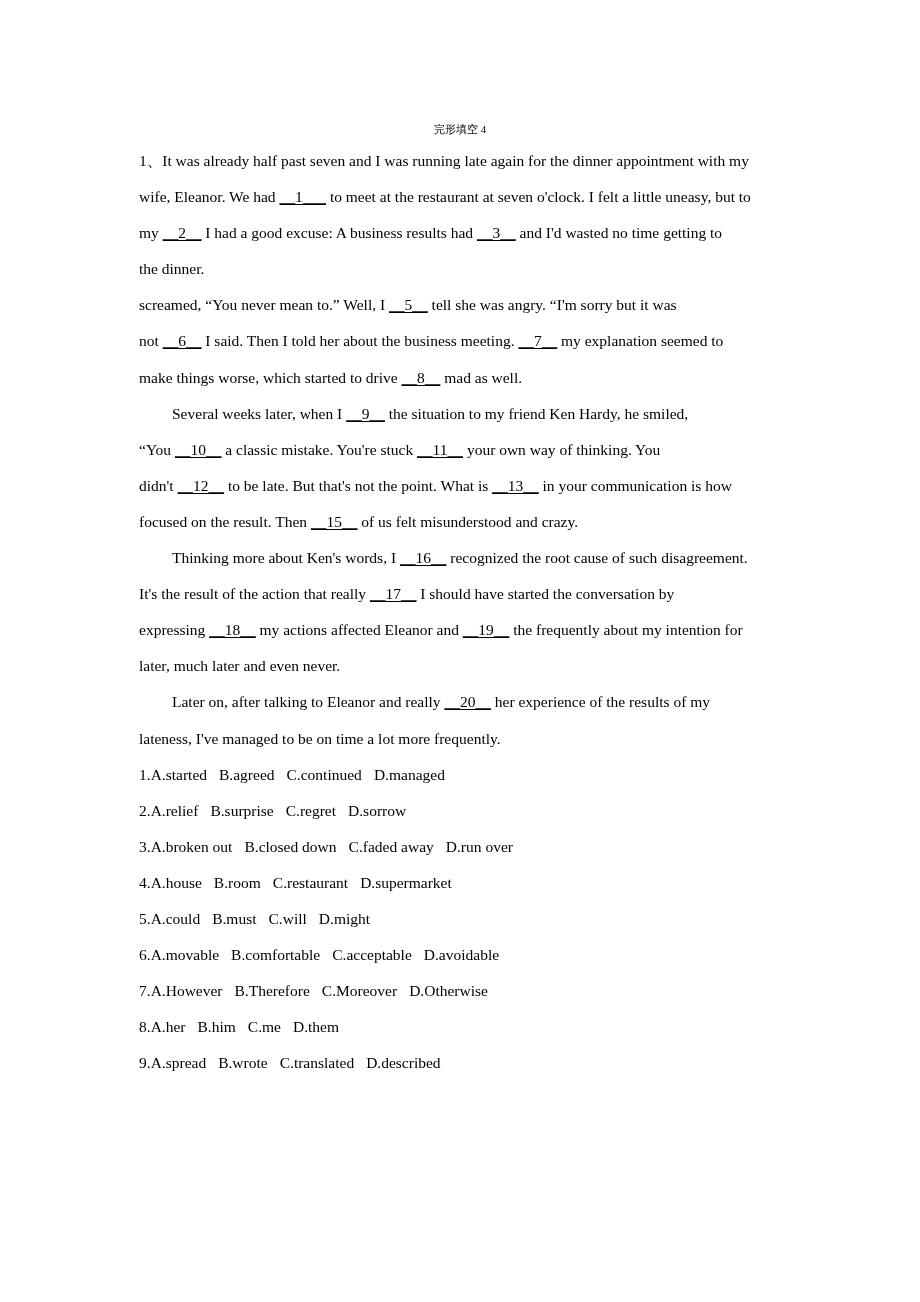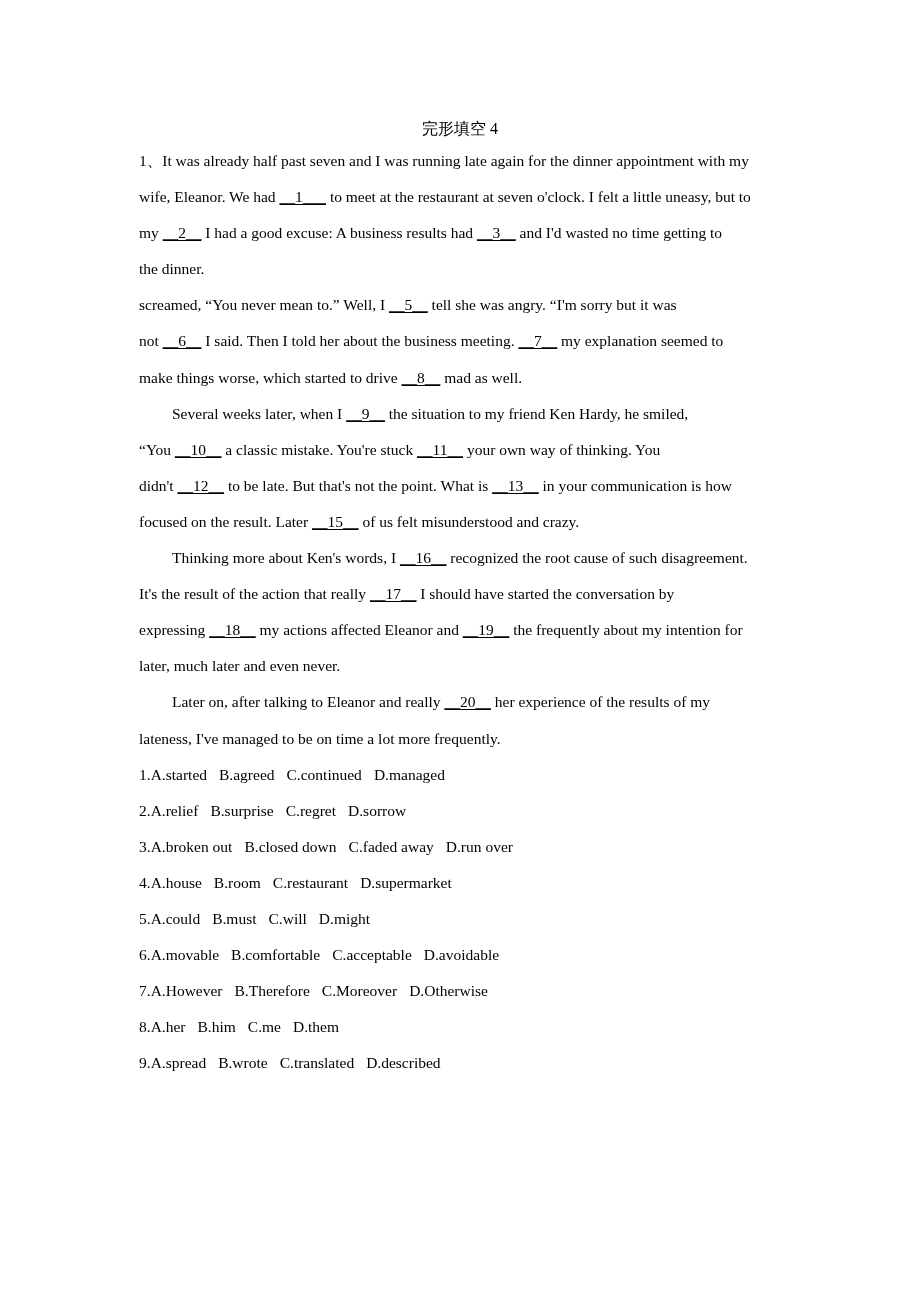--- a/index.html
+++ b/index.html
@@ -17,21 +17,21 @@
       font-size: 15.5px;
     }
     .page {
       position: absolute;
       left: 139px;
       top: 117px;
       width: 642px;
     }
     .title {
       text-align: center;
-      font-size: 16px;
+      font-size: 11px;
       line-height: 24px;
       height: 26px;
       margin-bottom: 0;
       padding-left: 0;
     }
     .passage {
       line-height: 36.1px;
     }
     .para {
       margin: 0;
@@ -69,21 +69,21 @@
       <div class="para" style="white-space: nowrap;"><span>1、It was already half past seven and I was running late again for the dinner appointment with my</span></div>
       <div class="para" style="white-space: nowrap;"><span>wife, Eleanor. We had </span><span class="blank">__1___</span><span> to meet at the restaurant at seven o'clock. I felt a little uneasy, but to</span></div>
       <div class="para" style="white-space: nowrap;"><span>my </span><span class="blank">__2__</span><span> I had a good excuse: A business results had </span><span class="blank">__3__</span><span> and I'd wasted no time getting to</span></div>
       <div class="para" style="white-space: nowrap;"><span>the dinner.</span></div>
       <div class="para" style="white-space: nowrap;"><span>screamed, “You never mean to.” Well, I </span><span class="blank">__5__</span><span> tell she was angry. “I'm sorry but it was</span></div>
       <div class="para" style="white-space: nowrap;"><span>not </span><span class="blank">__6__</span><span> I said. Then I told her about the business meeting. </span><span class="blank">__7__</span><span> my explanation seemed to</span></div>
       <div class="para" style="white-space: nowrap;"><span>make things worse, which started to drive </span><span class="blank">__8__</span><span> mad as well.</span></div>
       <div class="para indent" style="white-space: nowrap;"><span>Several weeks later, when I </span><span class="blank">__9__</span><span> the situation to my friend Ken Hardy, he smiled,</span></div>
       <div class="para" style="white-space: nowrap;"><span>“You </span><span class="blank">__10__</span><span> a classic mistake. You're stuck </span><span class="blank">__11__</span><span> your own way of thinking. You</span></div>
       <div class="para" style="white-space: nowrap;"><span>didn't </span><span class="blank">__12__</span><span> to be late. But that's not the point. What is </span><span class="blank">__13__</span><span> in your communication is how</span></div>
-      <div class="para" style="white-space: nowrap;"><span>focused on the result. Later </span><span class="blank">__15__</span><span> of us felt misunderstood and crazy.</span></div>
+      <div class="para" style="white-space: nowrap;"><span>focused on the result. Then </span><span class="blank">__15__</span><span> of us felt misunderstood and crazy.</span></div>
       <div class="para indent" style="white-space: nowrap;"><span>Thinking more about Ken's words, I </span><span class="blank">__16__</span><span> recognized the root cause of such disagreement.</span></div>
       <div class="para" style="white-space: nowrap;"><span>It's the result of the action that really </span><span class="blank">__17__</span><span> I should have started the conversation by</span></div>
       <div class="para" style="white-space: nowrap;"><span>expressing </span><span class="blank">__18__</span><span> my actions affected Eleanor and </span><span class="blank">__19__</span><span> the frequently about my intention for</span></div>
       <div class="para" style="white-space: nowrap;"><span>later, much later and even never.</span></div>
       <div class="para indent" style="white-space: nowrap;"><span>Later on, after talking to Eleanor and really </span><span class="blank">__20__</span><span> her experience of the results of my</span></div>
       <div class="para" style="white-space: nowrap;"><span>lateness, I've managed to be on time a lot more frequently.</span></div>
     </div>
   <div class="options" id="options">
       <div class="option-row"><span class="qnum">1.</span><span class="option">A.started</span><span class="option">B.agreed</span><span class="option">C.continued</span><span class="option" style="margin-right: 16px;">D.managed</span></div>
       <div class="option-row"><span class="qnum">2.</span><span class="option">A.relief</span><span class="option">B.surprise</span><span class="option">C.regret</span><span class="option" style="margin-right: 0px;">D.sorrow</span></div>

